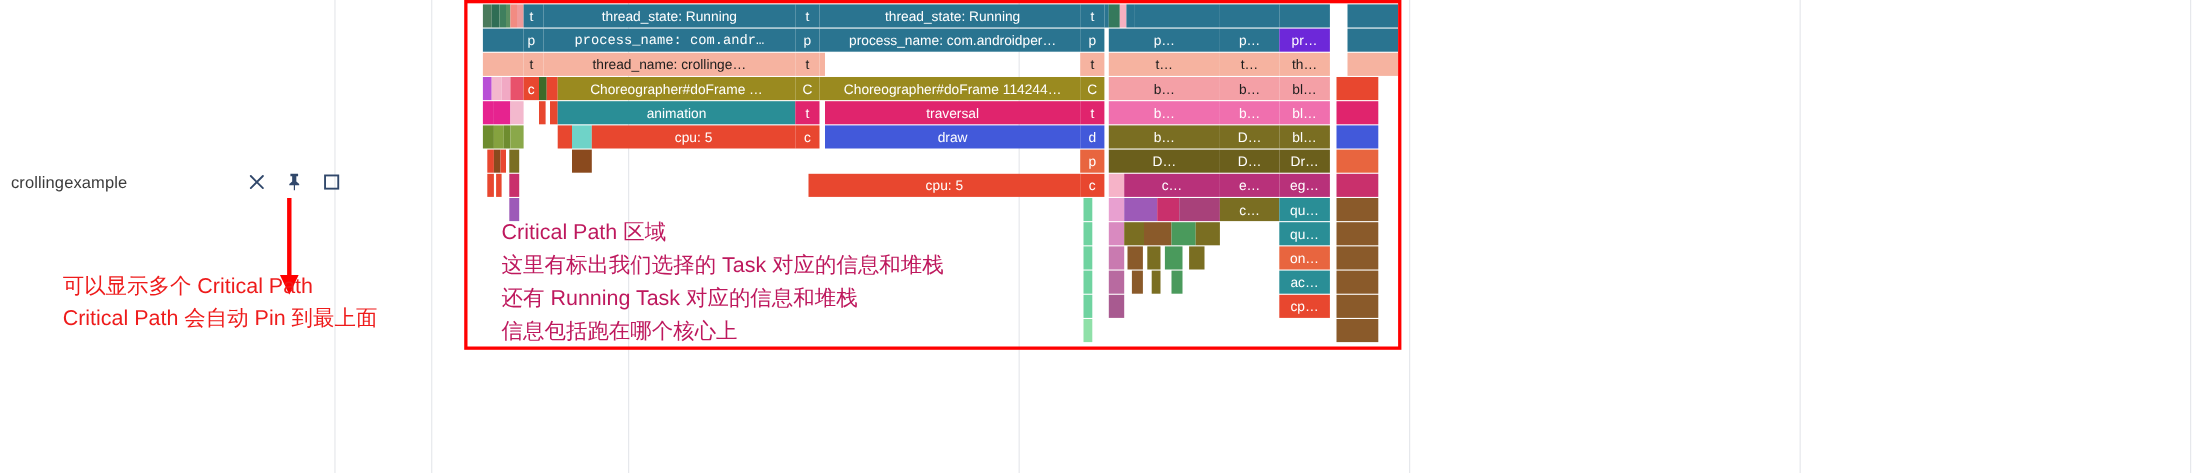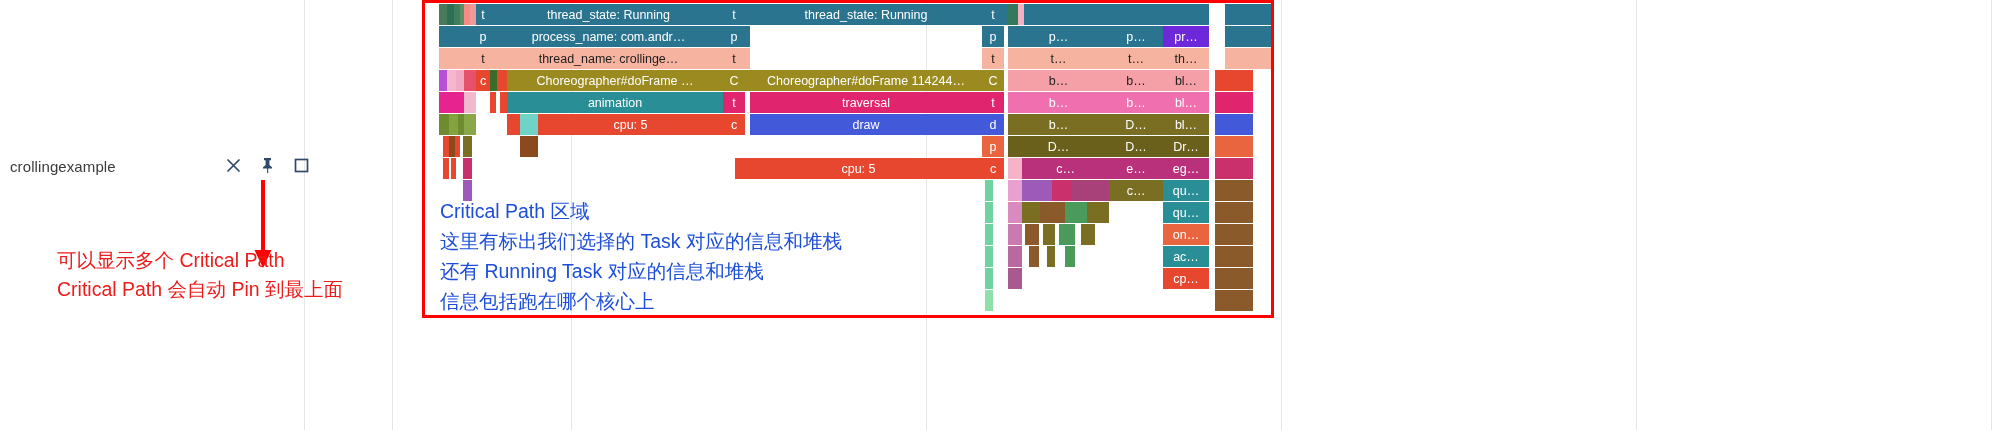--- a/index.html
+++ b/index.html
@@ -28,22 +28,22 @@
   .arrow-wrap { position: absolute; left: 251px; top: 180px; width: 24px; height: 88px; }
   .arrow-wrap svg { display: block; }
 
   
   .note-left {
     position: absolute; left: 57px; top: 246px;
     color: #ee1b1b; font-size: 19.5px; line-height: 29px; white-space: nowrap;
   }
   
   .note-main {
-    position: absolute; left: 440px; top: 196px;
-    color: #1d4ed8; font-size: 19.5px; line-height: 30px; white-space: nowrap; z-index: 6;
+    position: absolute; left: 456px; top: 196px;
+    color: #be185d; font-size: 19.5px; line-height: 30px; white-space: nowrap; z-index: 6;
   }
 
   
   .hl-box {
     position: absolute; left: 422px; top: 0px; width: 852px; height: 318px;
     border: 3px solid #ff0000; pointer-events: none; z-index: 7;
   }
 
   
   .canvas { position: absolute; left: 425px; top: 2px; width: 846px; height: 314px; overflow: hidden; }
@@ -119,23 +119,24 @@
       <div class="slice dark" style="left: 583px; top: 2px; width: 10px; height: 21px; background: rgb(53, 121, 92);"></div>
       <div class="slice light" style="left: 593px; top: 2px; width: 6px; height: 21px; background: rgb(246, 176, 192);"></div>
       <div class="slice dark" style="left: 599px; top: 2px; width: 7px; height: 21px; background: rgb(42, 116, 144);"></div>
       <div class="slice dark" style="left: 606px; top: 2px; width: 78px; height: 21px; background: rgb(42, 116, 144);"></div>
       <div class="slice dark" style="left: 684px; top: 2px; width: 54px; height: 21px; background: rgb(42, 116, 144);"></div>
       <div class="slice dark" style="left: 738px; top: 2px; width: 46px; height: 21px; background: rgb(42, 116, 144);"></div>
       <div class="slice dark" style="left: 800px; top: 2px; width: 46px; height: 21px; background: rgb(42, 116, 144);"></div>
       <div class="slice dark" style="left: 14px; top: 24px; width: 37px; height: 21px; background: rgb(42, 116, 144);"></div>
       <div class="slice dark" style="left: 51px; top: 24px; width: 14px; height: 21px; background: rgb(42, 116, 144);">p</div>
       <div class="slice dark" style="left: 65px; top: 24px; width: 4px; height: 21px; background: rgb(42, 116, 144);"></div>
-      <div class="slice dark" style="left: 69px; top: 24px; width: 229px; height: 21px; background: rgb(42, 116, 144);">process_name: com.andr…</div>
+      <div class="slice dark" style="left: 69px; top: 24px; width: 229px; height: 21px; background: rgb(42, 116, 144); font-family: Liberation Mono, monospace;">process_name: com.andr…</div>
       <div class="slice dark" style="left: 298px; top: 24px; width: 22px; height: 21px; background: rgb(42, 116, 144);">p</div>
       <div class="slice dark" style="left: 320px; top: 24px; width: 5px; height: 21px; background: rgb(42, 116, 144);"></div>
+      <div class="slice dark" style="left: 325px; top: 24px; width: 232px; height: 21px; background: rgb(42, 116, 144);">process_name: com.androidper…</div>
       <div class="slice dark" style="left: 557px; top: 24px; width: 22px; height: 21px; background: rgb(42, 116, 144);">p</div>
       <div class="slice dark" style="left: 583px; top: 24px; width: 101px; height: 21px; background: rgb(42, 116, 144);">p…</div>
       <div class="slice dark" style="left: 684px; top: 24px; width: 54px; height: 21px; background: rgb(42, 116, 144);">p…</div>
       <div class="slice dark" style="left: 738px; top: 24px; width: 46px; height: 21px; background: #6d28d9;">pr…</div>
       <div class="slice dark" style="left: 800px; top: 24px; width: 46px; height: 21px; background: rgb(42, 116, 144);"></div>
       <div class="slice light" style="left: 14px; top: 46px; width: 37px; height: 21px; background: rgb(246, 179, 160);"></div>
       <div class="slice light" style="left: 51px; top: 46px; width: 14px; height: 21px; background: rgb(246, 179, 160);">t</div>
       <div class="slice light" style="left: 65px; top: 46px; width: 4px; height: 21px; background: rgb(246, 179, 160);"></div>
       <div class="slice light" style="left: 69px; top: 46px; width: 229px; height: 21px; background: rgb(246, 179, 160);">thread_name: crollinge…</div>
       <div class="slice light" style="left: 298px; top: 46px; width: 22px; height: 21px; background: rgb(246, 179, 160);">t</div>

